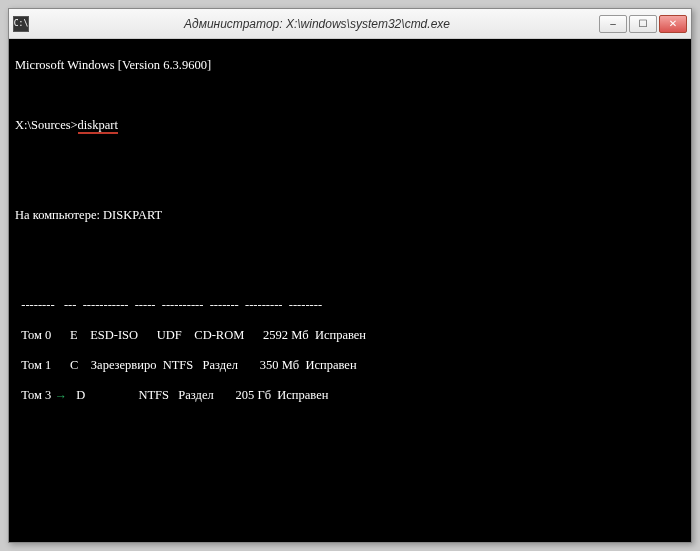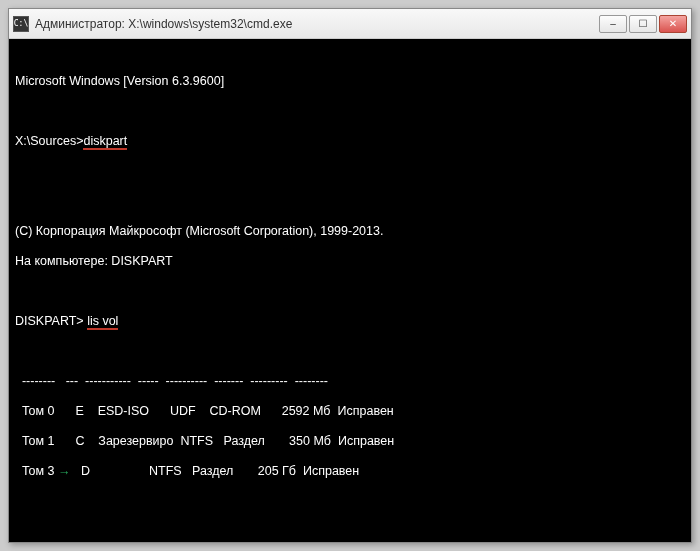--- a/index.html
+++ b/index.html
@@ -36,21 +36,21 @@
       background: #333;
       color: #fff;
       font-size: 8px;
       display: flex;
       align-items: center;
       justify-content: center;
       margin-right: 6px;
       font-family: monospace;
       border: 1px solid #555;
     }
-    .title-text { flex: 1; text-align: left; }
+    .title-text { flex: 1; text-align: center; font-style: italic; }
     .win-buttons { display: flex; gap: 2px; }
     .win-btn {
       width: 28px;
       height: 18px;
       border: 1px solid #999;
       background: linear-gradient(#fdfdfd,#e6e6e6);
       display: flex;
       align-items: center;
       justify-content: center;
       font-size: 10px;
@@ -59,23 +59,23 @@
     }
     .win-btn.close {
       background: linear-gradient(#f5a4a0,#d9534f);
       color: #fff;
       border-color: #a43;
     }
     .console {
       flex: 1;
       background: #000;
       color: #fff;
-      font-family: Liberation Sans, sans-serif;
+      font-family: Liberation Serif, serif;
       font-size: 12.5px;
-      padding: 20px 6px;
+      padding: 4px 6px;
       line-height: 15px;
       white-space: pre;
       overflow: hidden;
     }
     .u-red {
       border-bottom: 2px solid #c0392b;
       padding-bottom: 0px;
     }
     .row { display: block; }
     .arrow-green { color: #27ae60; font-weight: bold; }
@@ -93,24 +93,22 @@
       <div class="win-btn close">✕</div>
     </div>
   </div>
 
   <div class="console">
 <span class="row">Microsoft Windows [Version 6.3.9600]</span>
 <span class="row"> </span>
 <span class="row"><span>X:\Sources&gt;</span><span class="u-red">diskpart</span></span>
 <span class="row"> </span>
 <span class="row"> </span>
-<span class="row">(C) Корпорация Майкрософт (Microsoft Corporation), 1999-2013.</span>
 <span class="row">На компьютере: DISKPART</span>
 <span class="row"> </span>
-<span class="row"><span>DISKPART&gt; </span><span class="u-red">lis vol</span></span>
 <span class="row"> </span>
 <span class="row">  --------   ---  -----------  -----  ----------  -------  ---------  --------</span>
 <span class="row">  Том 0      E    ESD-ISO      UDF    CD-ROM      2592 Мб  Исправен</span>
 <span class="row">  Том 1      C    Зарезервиро  NTFS   Раздел       350 Мб  Исправен</span>
 <span class="row"><span>  Том 3 </span><span class="arrow-green">→</span><span>   D                 NTFS   Раздел       205 Гб  Исправен</span></span>
 <span class="row"> </span>
 
 
 
 

